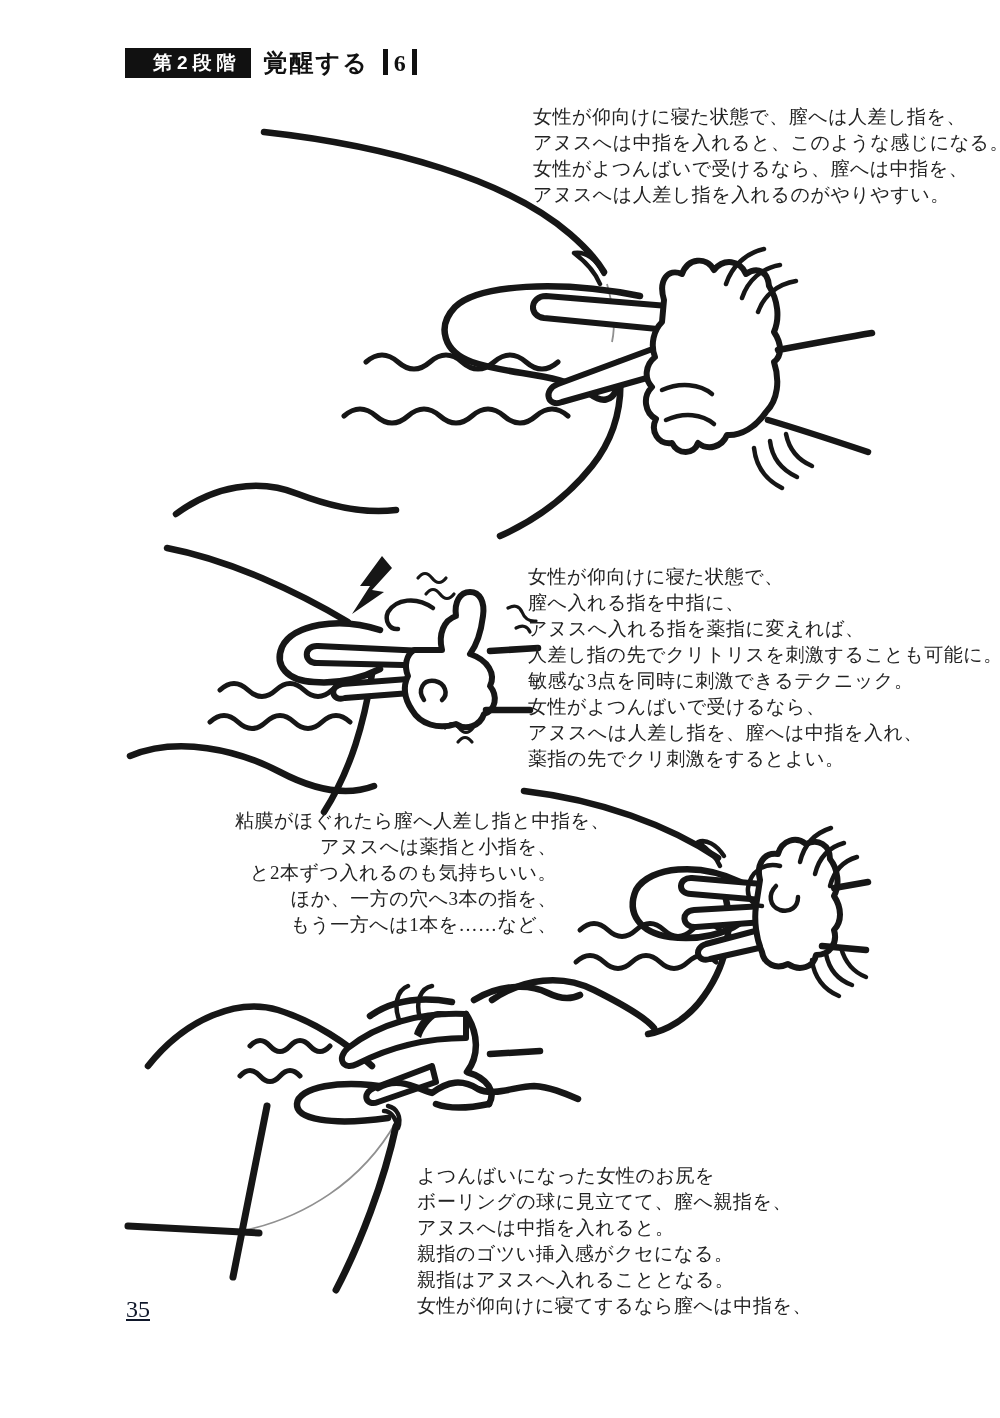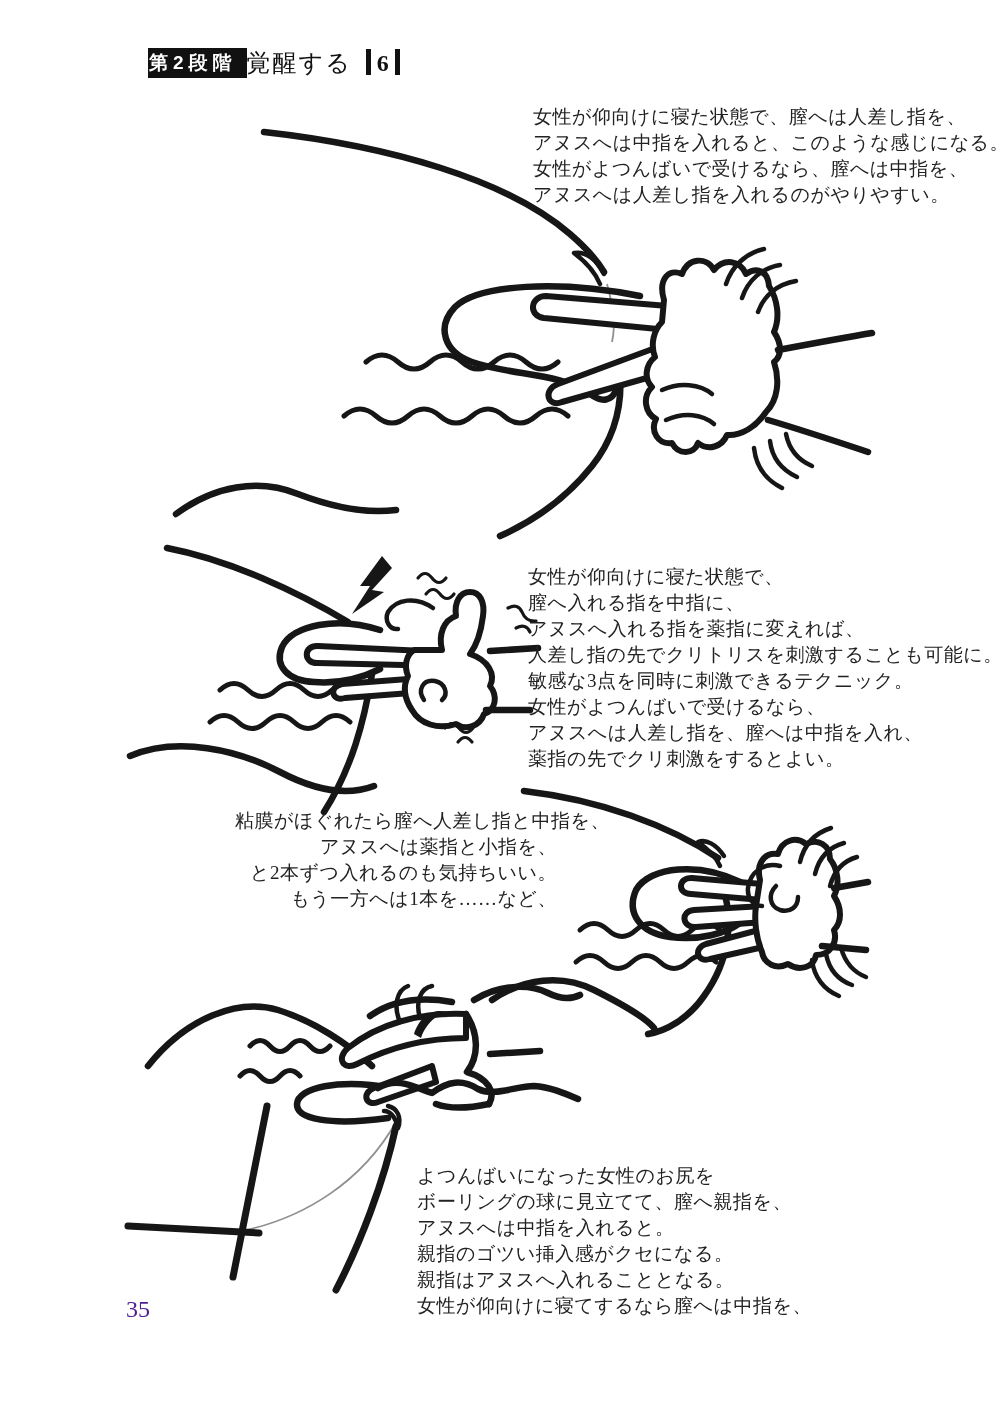--- a/index.html
+++ b/index.html
@@ -12,27 +12,26 @@
   }
   
   .header{
     position:absolute;left:125px;top:48px;
     display:flex;align-items:center;
     font-family:"Liberation Sans","DejaVu Sans",sans-serif;
   }
   .stage-box{
     background:#111111;color:#ffffff;
     font-weight:bold;font-size:19px;
-    padding:5px 10px 6px 1px;letter-spacing:5px;
+    padding:5px 10px 6px 28px;letter-spacing:5px;
     line-height:1;
-    margin-left:23px;
   }
   .chapter-title{
-    color:#111111;font-weight:normal;font-size:24px;
-    letter-spacing:2px;line-height:1;
+    color:#111111;font-weight:bold;font-size:24px;
+    margin-left:13px;letter-spacing:2px;line-height:1;
   }
   .bar{
     display:inline-block;width:5px;height:26px;
     background:#111111;margin:0 6px;vertical-align:-5px;
   }
   .section-num{
     font-family:"Liberation Serif","DejaVu Serif",serif;
     font-weight:bold;font-size:24px;color:#111111;
     vertical-align:-1px;
   }
@@ -42,21 +41,21 @@
     font-size:19px;line-height:26px;color:#222222;
     letter-spacing:0.5px;white-space:nowrap;
   }
   #cap1{left:533px;top:104px;}
   #cap2{left:528px;top:564px;}
   #cap3{left:235px;top:808px;width:322px;text-align:right;font-family:Liberation Serif, serif;}
   #cap4{left:417px;top:1163px;}
   
   .page-num{
     position:absolute;left:126px;top:1296px;
-    font-size:24px;color:#4c1d95;
+    font-size:24px;color:#0f172a;text-decoration:underline;
   }
   
   svg.art{position:absolute;left:0;top:0;pointer-events:none;}
   .ln {fill:none;stroke:#161616;stroke-width:6.5;stroke-linecap:round;stroke-linejoin:round;}
   .lg {fill:none;stroke:#161616;stroke-width:7;stroke-linecap:round;}
   .ln2{fill:none;stroke:#161616;stroke-width:4.5;stroke-linecap:round;stroke-linejoin:round;}
   .sq {fill:none;stroke:#161616;stroke-width:5;stroke-linecap:round;}
   .vb {fill:none;stroke:#161616;stroke-width:3.2;stroke-linecap:round;}
   .fillw{fill:#ffffff;stroke:#161616;stroke-width:6;stroke-linecap:round;stroke-linejoin:round;}
   .thin{fill:none;stroke:#909090;stroke-width:1.8;}
@@ -193,20 +192,21 @@
   <div>敏感な3点を同時に刺激できるテクニック。</div>
   <div>女性がよつんばいで受けるなら、</div>
   <div>アヌスへは人差し指を、膣へは中指を入れ、</div>
   <div>薬指の先でクリ刺激をするとよい。</div>
 </div>
 
 <div class="cap" id="cap3">
   <div>粘膜がほぐれたら膣へ人差し指と中指を、</div>
   <div>アヌスへは薬指と小指を、</div>
   <div>と2本ずつ入れるのも気持ちいい。</div>
+  <div>ほか、一方の穴へ3本の指を、</div>
   <div>もう一方へは1本を……など、</div>
 </div>
 
 <div class="cap" id="cap4">
   <div>よつんばいになった女性のお尻を</div>
   <div>ボーリングの球に見立てて、膣へ親指を、</div>
   <div>アヌスへは中指を入れると。</div>
   <div>親指のゴツい挿入感がクセになる。</div>
   <div>親指はアヌスへ入れることとなる。</div>
   <div>女性が仰向けに寝てするなら膣へは中指を、</div>

